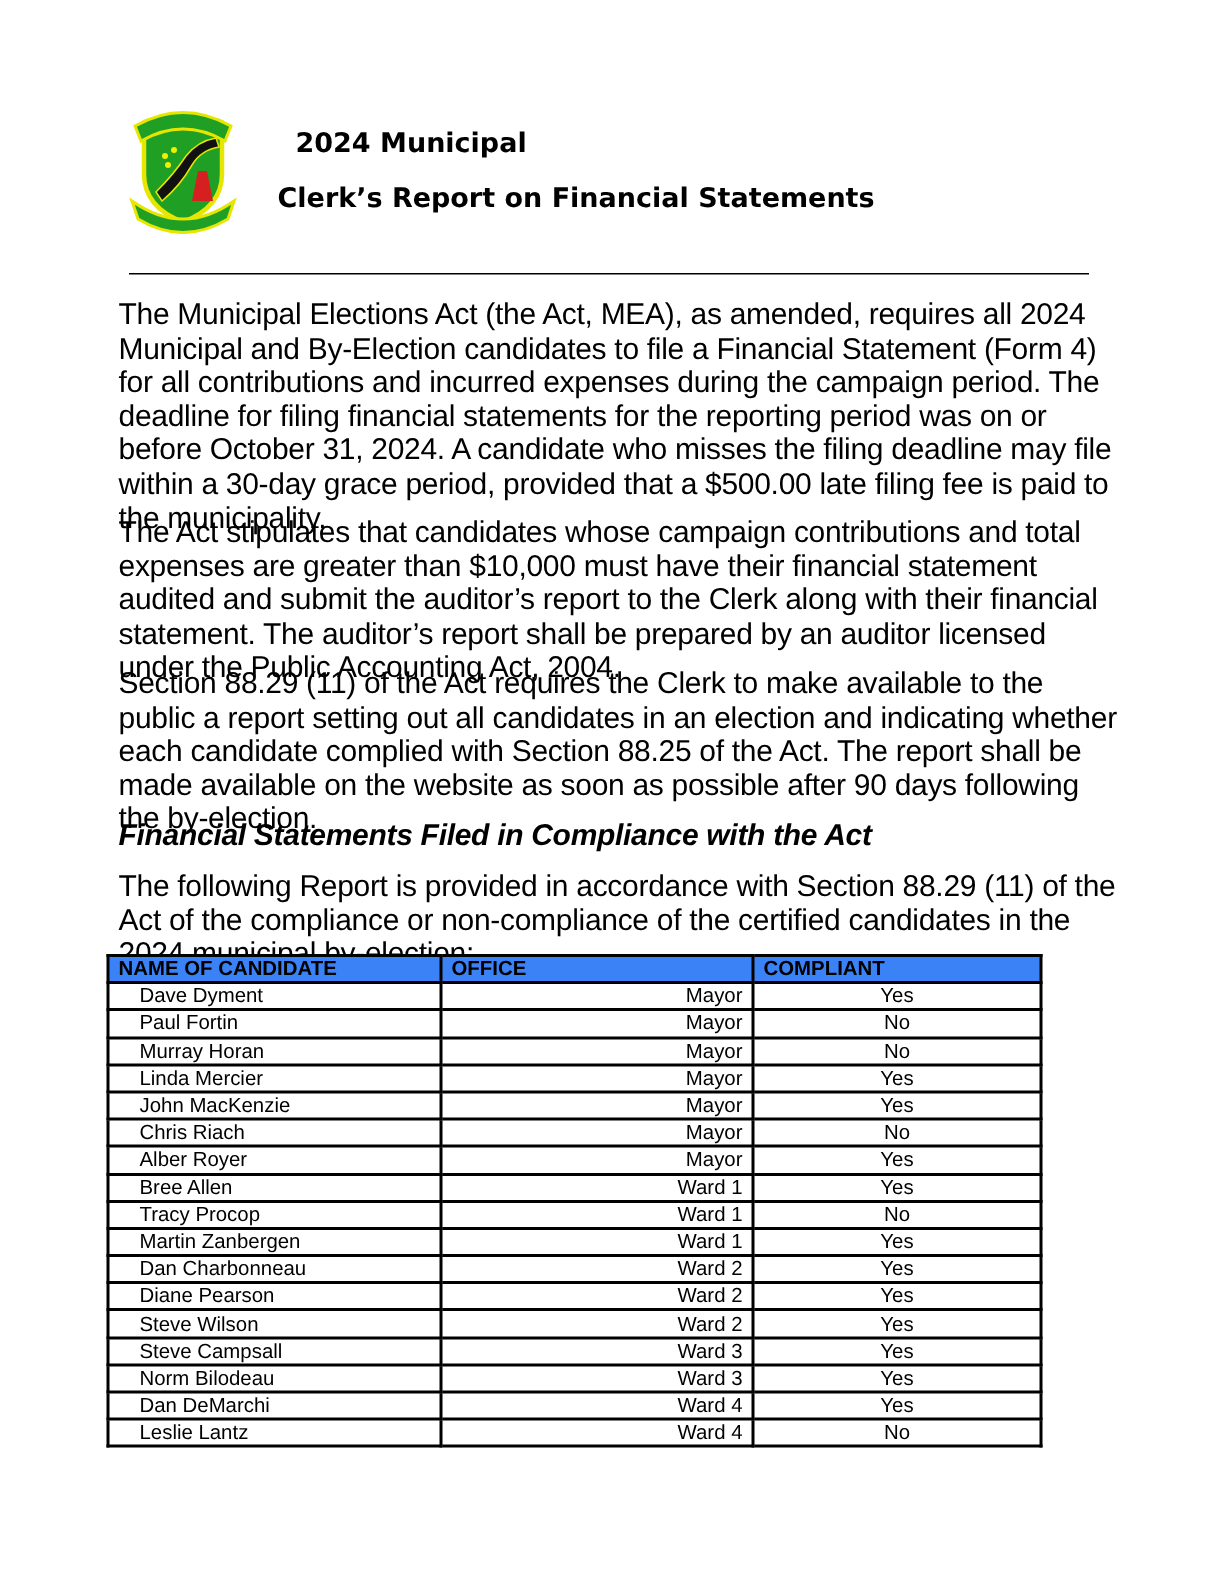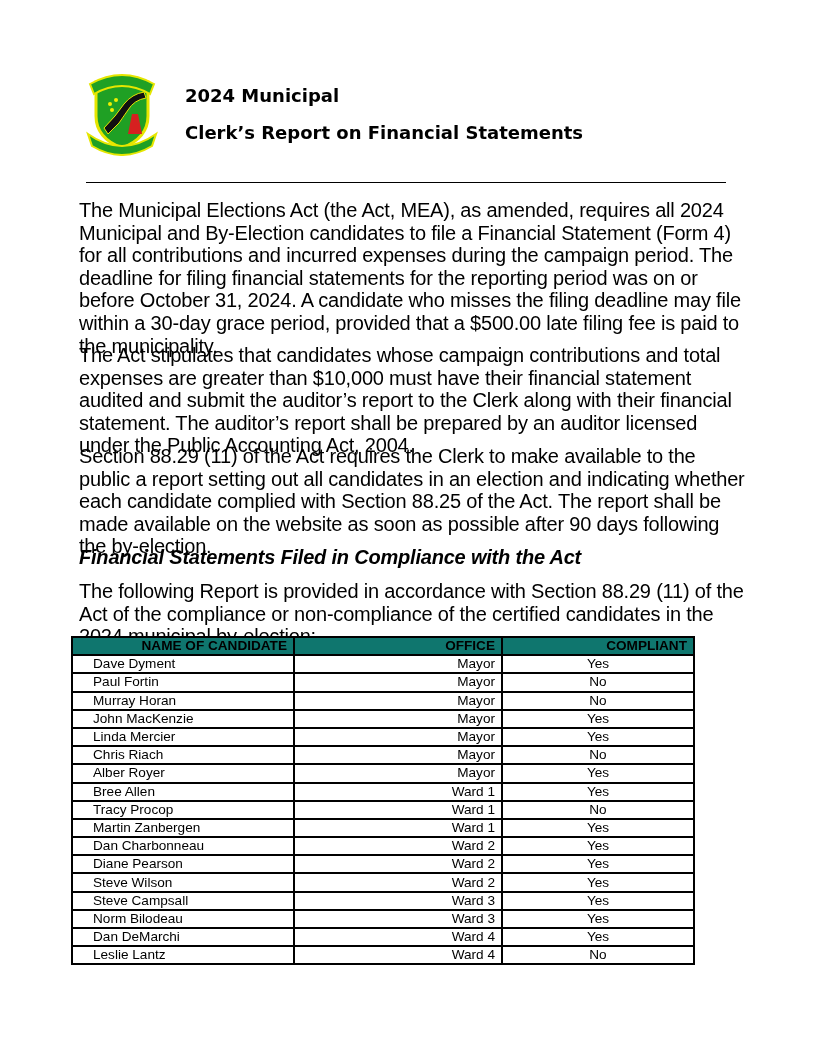--- a/index.html
+++ b/index.html
@@ -1,36 +1,36 @@
 <!DOCTYPE html>
 <html><head>
 <meta charset="utf-8">
 <style>
   html, body { margin: 0; padding: 0; background: #ffffff; }
   body { width: 816px; height: 1056px; position: relative; overflow: hidden;
          font-family: "Liberation Sans", sans-serif; color: #000; }
   .logo { position: absolute; left: 86px; top: 68px; width: 72px; height: 88px; }
   .title { position: absolute; left: 185px; font-family: "DejaVu Sans", sans-serif;
            font-weight: bold; font-size: 18px; letter-spacing: 0px; }
-  .title1 { top: 85px; }
+  .title1 { top: 85px; margin-left: 12px; }
   .title2 { top: 122px; }
   .rule { position: absolute; left: 86px; top: 182px; width: 640px; height: 0;
           border-top: 1px solid #000; }
   .para { position: absolute; left: 79px; width: 672px; font-size: 20px;
           line-height: 22.6px; letter-spacing: -0.2px; }
   .p1 { top: 199px; }
   .p2 { top: 344px; }
   .p3 { top: 445px; }
   .sub { top: 546px; font-weight: bold; font-style: italic; }
   .p4 { top: 580px; }
   table.report { position: absolute; left: 71px; top: 636px; width: 624px;
                  border-collapse: collapse; font-size: 13.6px; }
   table.report th, table.report td { border: 2px solid #000; padding: 0 6px;
                  height: 16.2px; line-height: 16px; }
-  table.report th { background: #0f766e; font-weight: bold; text-align: right;
+  table.report th { background: #3b82f6; font-weight: bold; text-align: left;
                     font-size: 13.6px; }
   table.report td.c-name { text-align: left; width: 194px; padding-left: 20px; }
   table.report td.c-office { text-align: right; width: 194px; }
   table.report td.c-comp { text-align: center; }
 </style>
 </head>
 <body>
 
 <div class="logo">
   <svg width="72" height="88" viewBox="0 0 72 88">
@@ -79,26 +79,26 @@
         <td class="c-name">Paul Fortin</td>
         <td class="c-office">Mayor</td>
         <td class="c-comp">No</td>
       </tr>
       <tr>
         <td class="c-name">Murray Horan</td>
         <td class="c-office">Mayor</td>
         <td class="c-comp">No</td>
       </tr>
       <tr>
-        <td class="c-name">John MacKenzie</td>
+        <td class="c-name">Linda Mercier</td>
         <td class="c-office">Mayor</td>
         <td class="c-comp">Yes</td>
       </tr>
       <tr>
-        <td class="c-name">Linda Mercier</td>
+        <td class="c-name">John MacKenzie</td>
         <td class="c-office">Mayor</td>
         <td class="c-comp">Yes</td>
       </tr>
       <tr>
         <td class="c-name">Chris Riach</td>
         <td class="c-office">Mayor</td>
         <td class="c-comp">No</td>
       </tr>
       <tr>
         <td class="c-name">Alber Royer</td>

